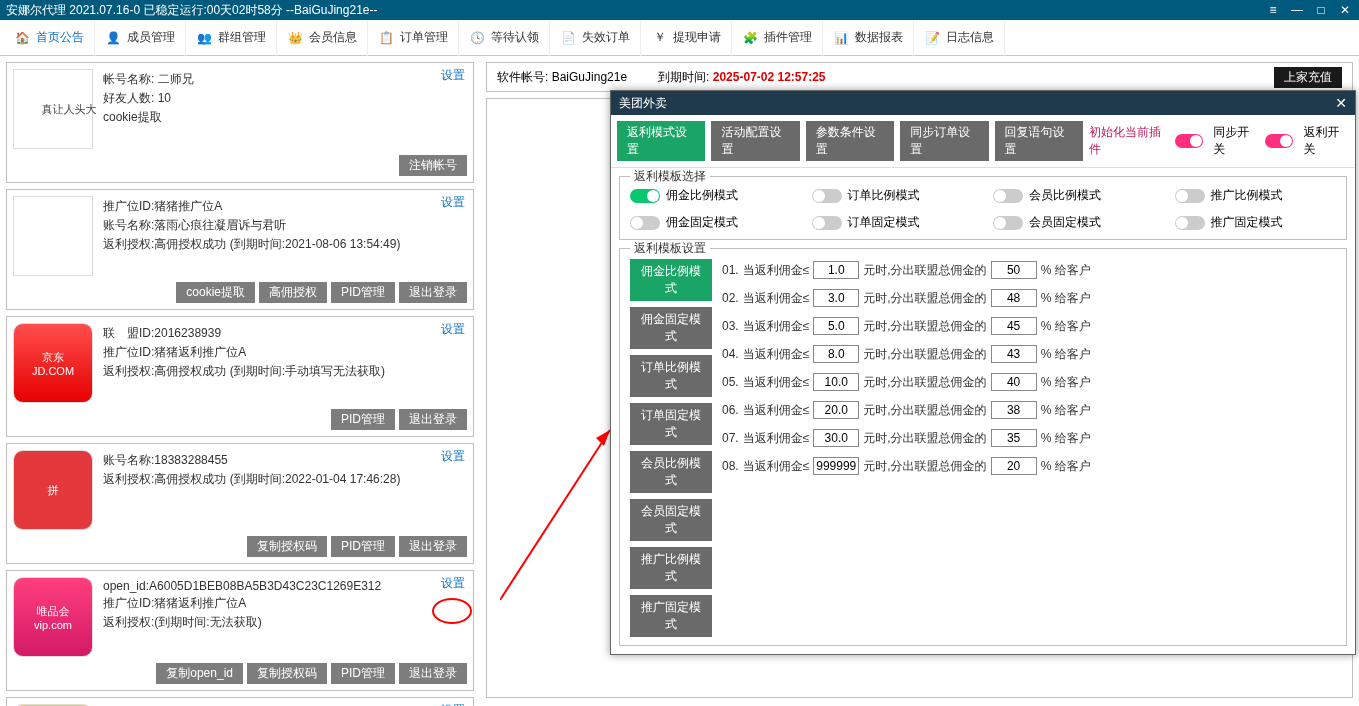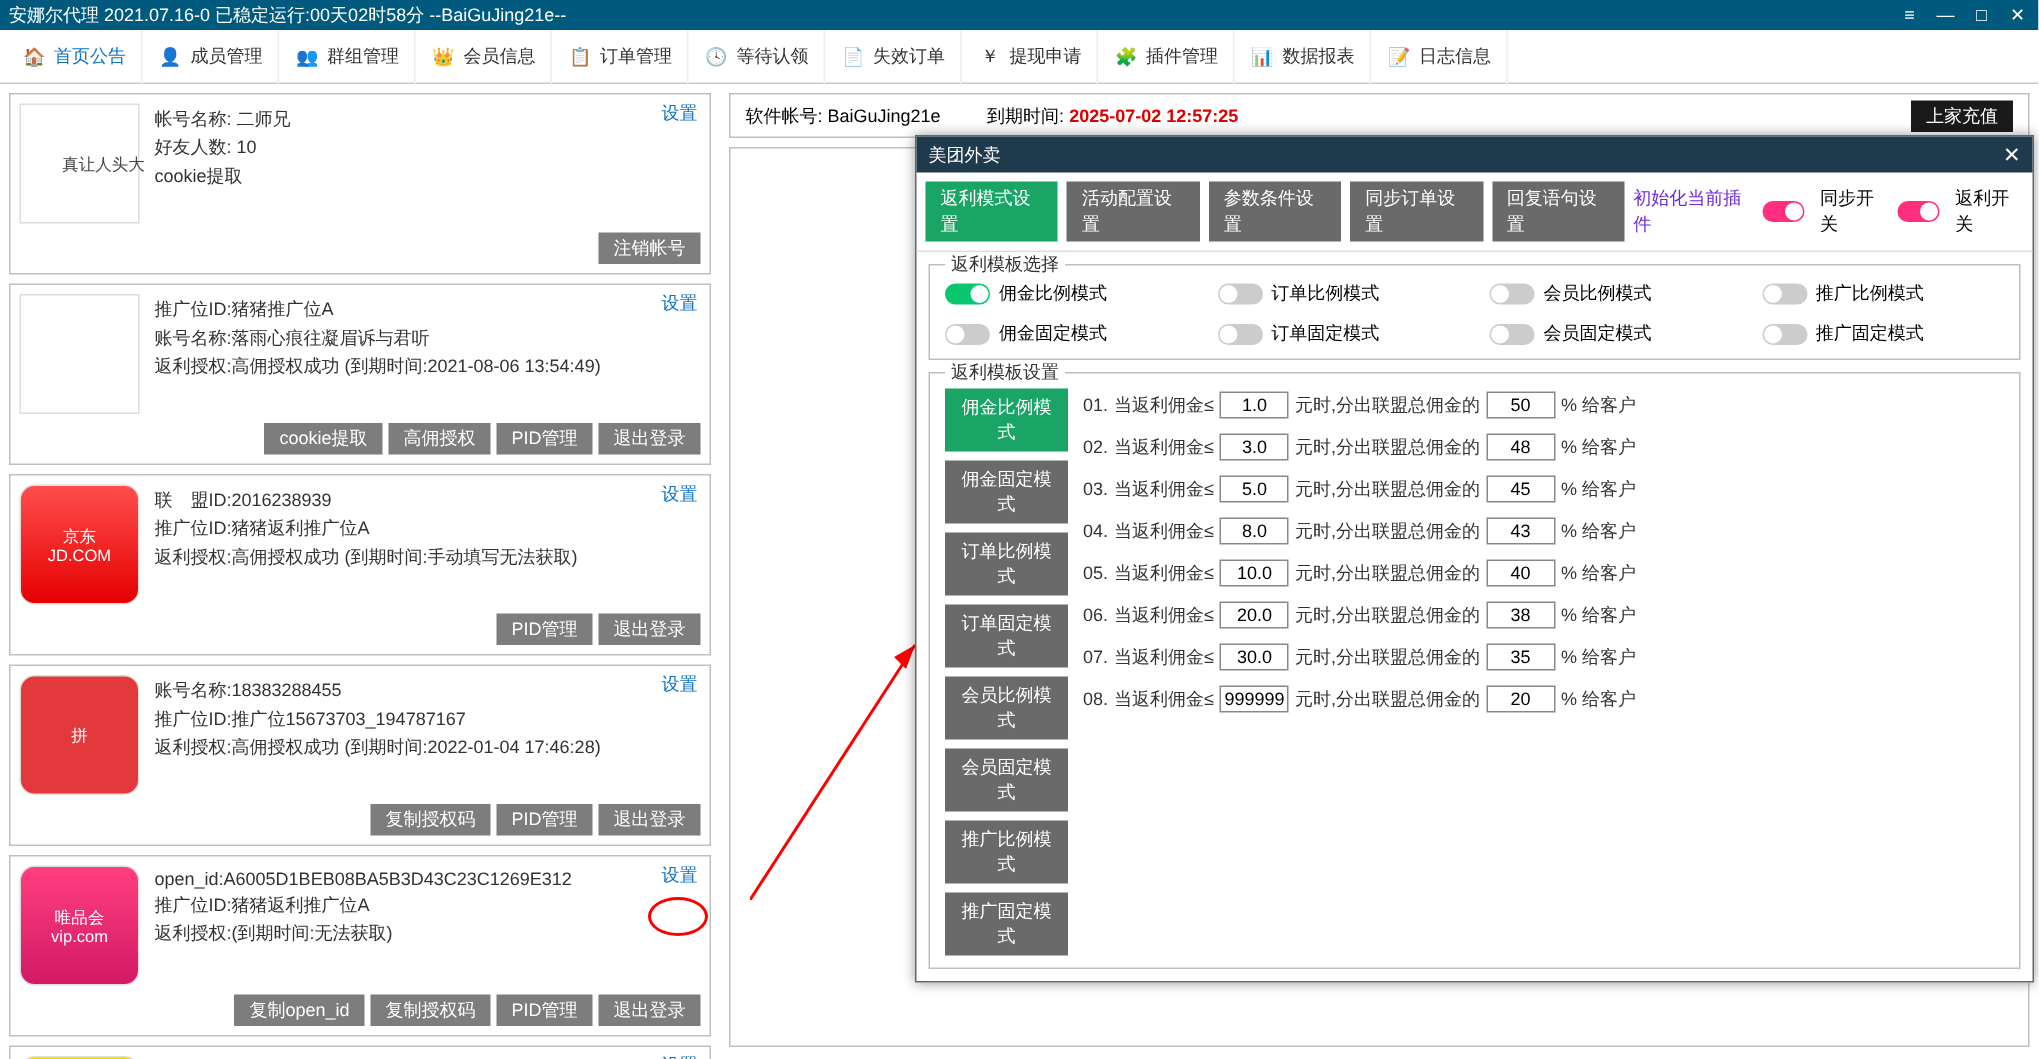--- a/index.html
+++ b/index.html
@@ -38,21 +38,21 @@
 
 .circle-mark { position: absolute; border: 2px solid #ff0000; border-radius: 50%; width: 40px; height: 26px; left: 432px; top: 598px; pointer-events: none; }
 
 
 .dialog { position: absolute; left: 610px; top: 90px; width: 746px; background: #fff; border: 1px solid #666; box-shadow: 0 0 8px rgba(0,0,0,.4); }
 .dlg-title { background: #1f3a4d; color: #fff; height: 24px; display: flex; align-items: center; padding: 0 8px; gap: 38px; }
 .dlg-title .close { margin-left: auto; cursor: pointer; font-size: 14px; }
 .dlg-tabs { display: flex; align-items: center; gap: 6px; padding: 6px; border-bottom: 1px solid #ddd; }
 .dlg-tab { background: #6a6a6a; color: #fff; padding: 3px 10px; cursor: pointer; font-size: 12px; }
 .dlg-tab.active { background: #1aa566; }
-.dlg-link { color: #6d28d9; margin-left: auto; cursor: pointer; }
+.dlg-link { color: #be185d; margin-left: auto; cursor: pointer; }
 .toggle { width: 30px; height: 14px; border-radius: 7px; background: #ccc; display: inline-flex; align-items: center; padding: 1px; cursor: pointer; }
 .toggle.on { background: #ff2e7e; justify-content: flex-end; }
 .toggle.green { background: #08c76f; justify-content: flex-end; }
 .toggle .knob { width: 12px; height: 12px; background: #fff; border-radius: 50%; }
 .toggle-label { display: inline-flex; align-items: center; gap: 4px; margin-left: 4px; }
 .fs { border: 1px solid #bfbfbf; margin: 8px; position: relative; padding: 10px 10px 8px; }
 .fs-legend { position: absolute; top: -9px; left: 10px; background: #fff; padding: 0 4px; color: #333; }
 .mode-grid { display: grid; grid-template-columns: repeat(4, 1fr); gap: 10px 20px; }
 .mode-item { display: flex; align-items: center; gap: 6px; }
 .rules { display: flex; gap: 10px; }
@@ -172,21 +172,20 @@
           <span class="gbtn">PID管理</span>
           <span class="gbtn">退出登录</span>
         </div>
       </div>
       <div class="card">
         <span class="settings">设置</span>
         <div class="card-row">
           <div class="avatar pdd" style="white-space: pre;">拼</div>
           <div class="card-info">
             <div>账号名称:18383288455</div>
-            <div>推广位ID:推广位15673703_194787167</div>
             <div>返利授权:高佣授权成功 (到期时间:2022-01-04 17:46:28)</div>
           </div>
         </div>
         <div class="card-btns">
           <span class="gbtn">复制授权码</span>
           <span class="gbtn">PID管理</span>
           <span class="gbtn">退出登录</span>
         </div>
       </div>
       <div class="card">

